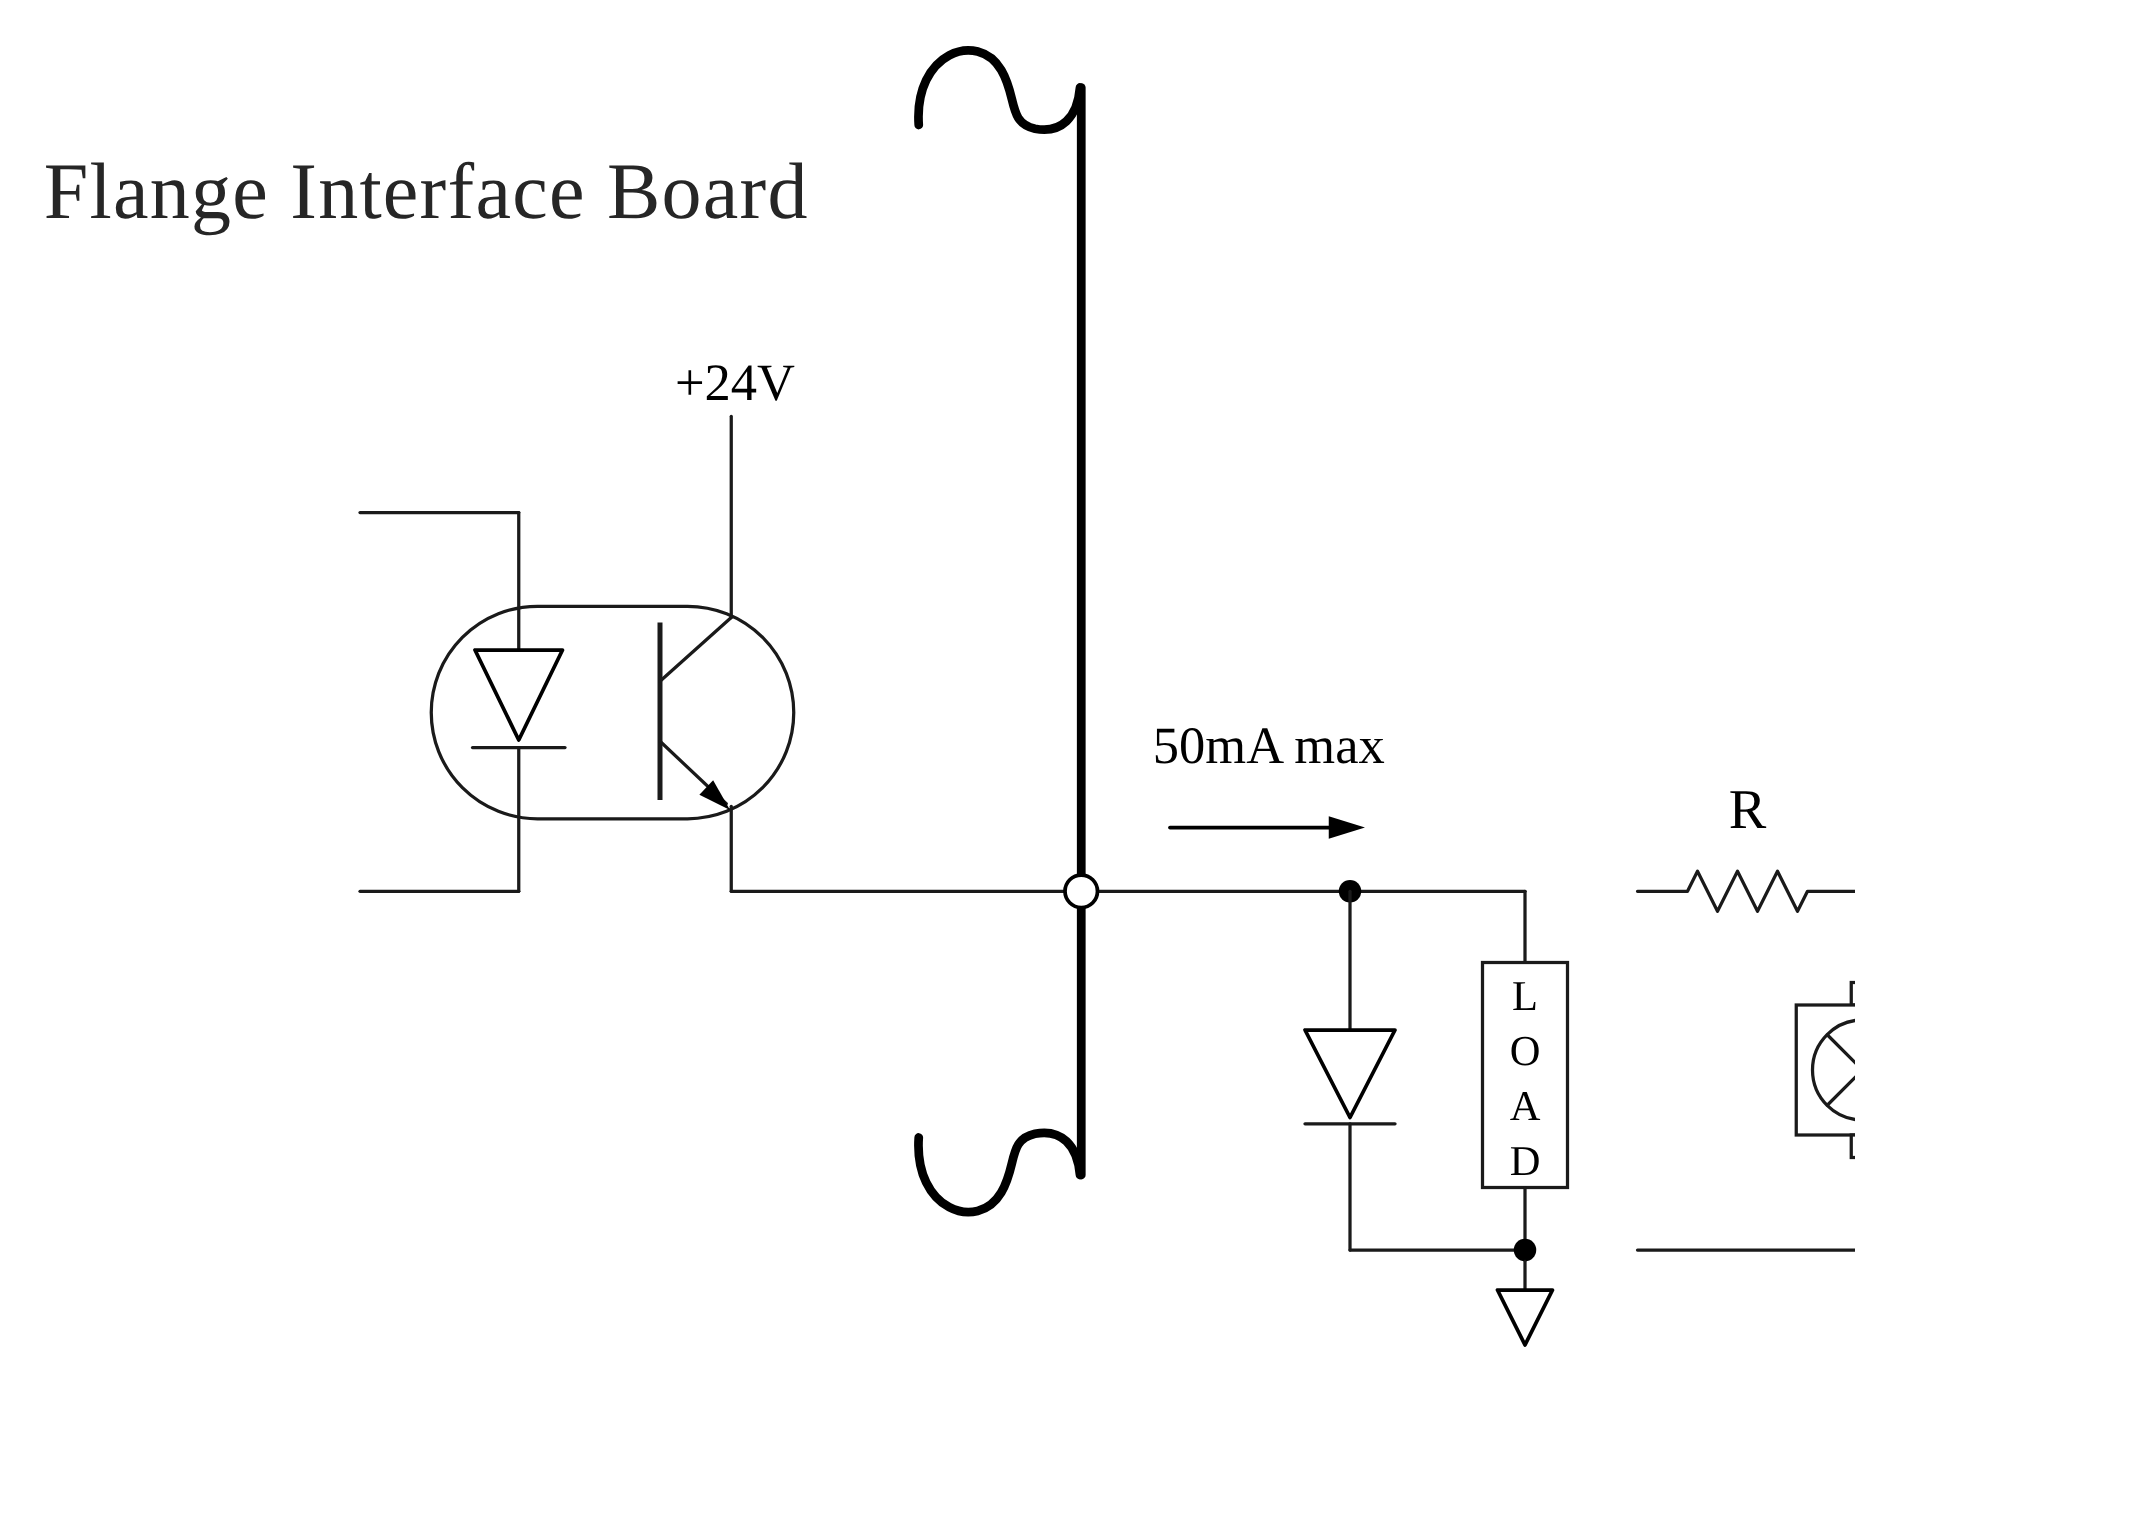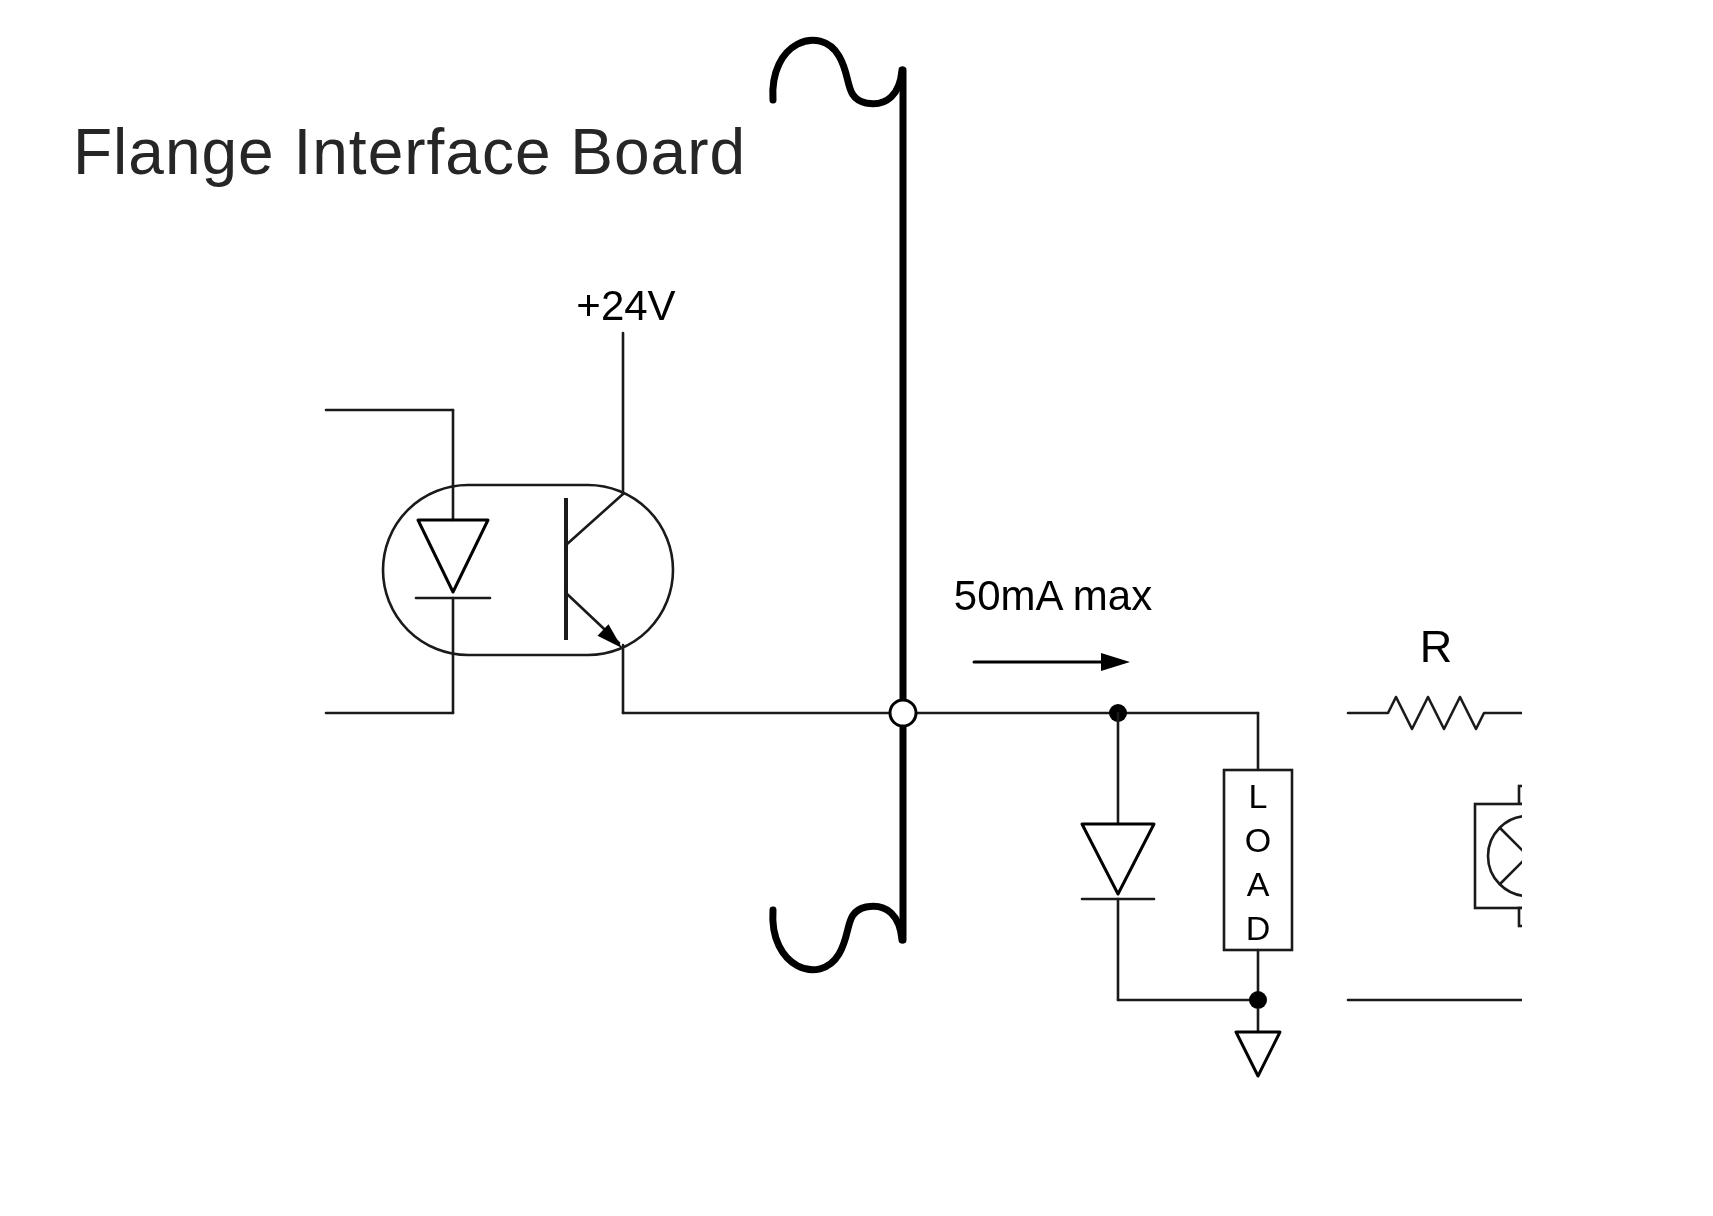--- a/index.html
+++ b/index.html
@@ -1,22 +1,21 @@
 <!DOCTYPE html>
 <html><head>
 <meta charset="utf-8">
 <style>
   html,body{margin:0;padding:0;background:#ffffff;}
   .stage{
     position:relative;
     width:1484px;height:1216px;
     background:#ffffff;
-    font-family:Liberation Sans, sans-serif;
+    font-family:Liberation Serif, serif;
     overflow:hidden;
-    margin-left:38px;
   }
   svg{display:block}
   .wire{stroke:#000;stroke-width:3;fill:none;stroke-linecap:round;stroke-linejoin:round;}
   .wire-thin{stroke:#1a1a1a;stroke-width:2.6;fill:none;stroke-linecap:round;stroke-linejoin:round;}
   .boundary{stroke:#000;stroke-width:7;fill:none;stroke-linecap:round;stroke-linejoin:round;}
   .outline{stroke:#1a1a1a;stroke-width:2.6;fill:#ffffff;}
   .outline-open{stroke:#000;stroke-width:3;fill:none;stroke-linejoin:round;}
   .solid{fill:#000;stroke:none;}
   .lbl{fill:#000;}
   .title-text{letter-spacing:1px;}

